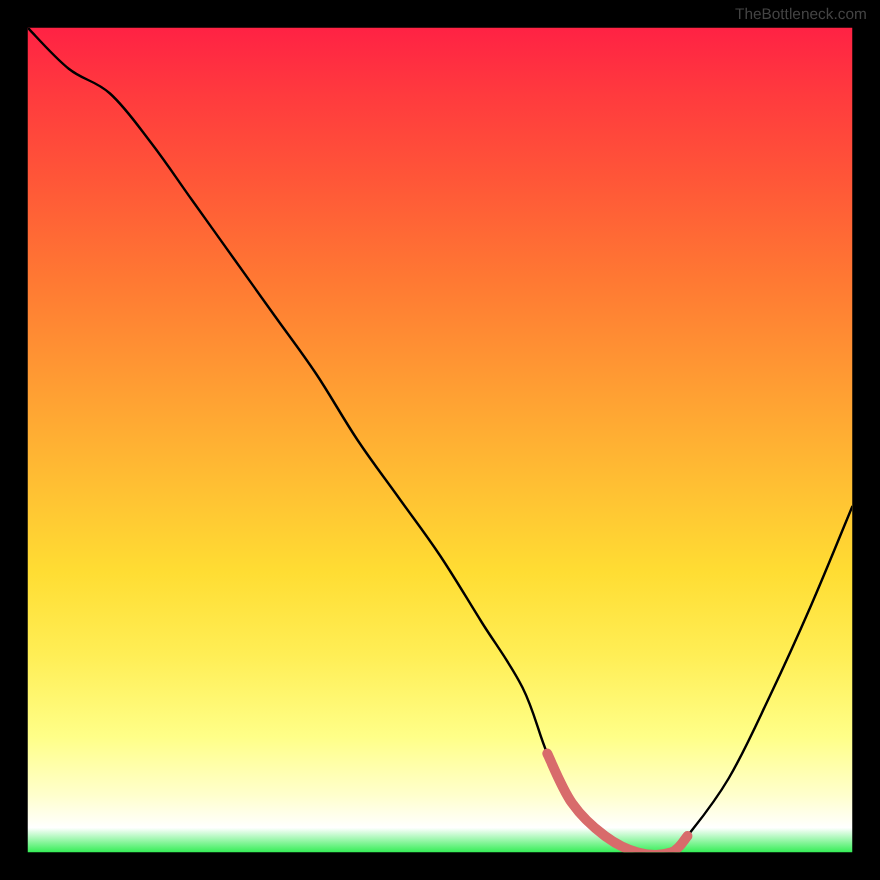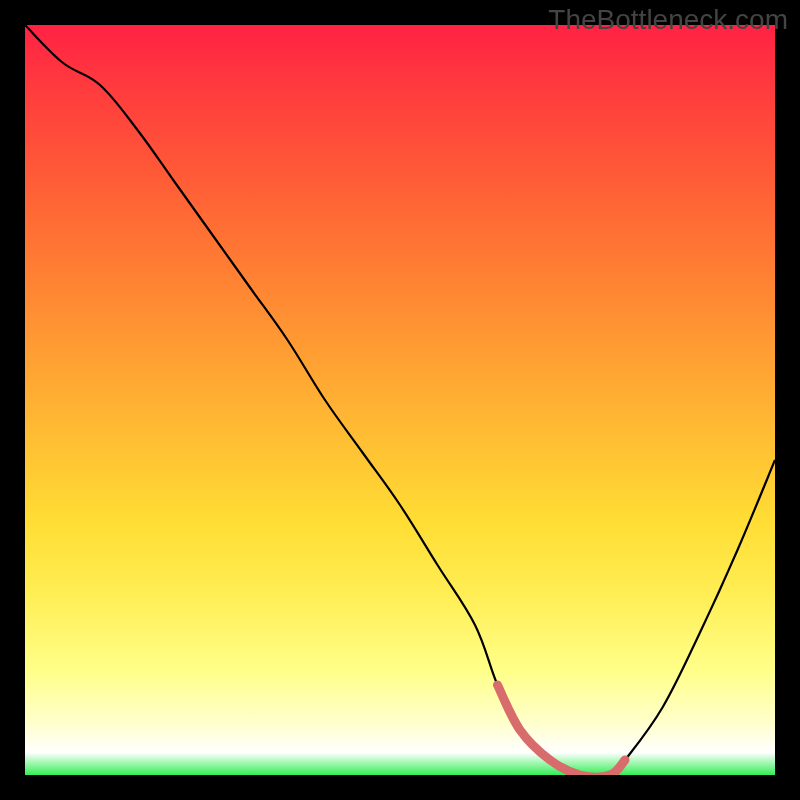--- a/index.html
+++ b/index.html
@@ -9,21 +9,21 @@
     height: 800px;
     background: #000;
     position: relative;
     font-family: Arial, sans-serif;
   }
   .watermark {
     position: absolute;
     top: 4px;
     right: 12px;
     color: #444;
-    font-size: 28px;
+    font-size: 14px;
     font-weight: 500;
     z-index: 10;
   }
   .plot-area {
     position: absolute;
     left: 25px;
     top: 25px;
     width: 750px;
     height: 750px;
     overflow: hidden;

